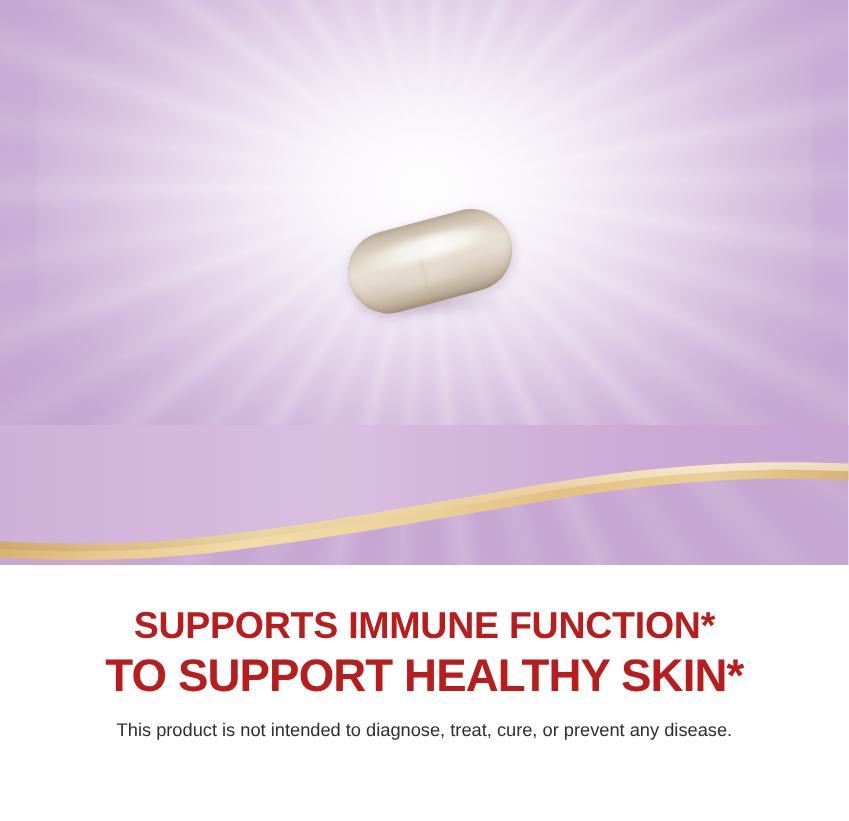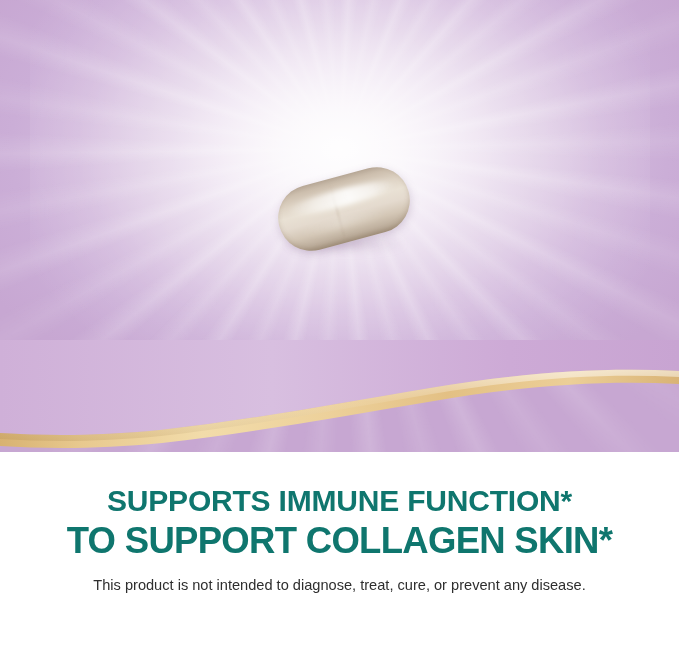--- a/index.html
+++ b/index.html
@@ -193,21 +193,21 @@
     position: absolute;
     left: 0;
     top: 452px;
     width: 679px;
     height: 205px;
     background: #ffffff;
     text-align: center;
   }
 
   .claim-line {
-    color: #0f766e;
+    color: #b91c1c;
     font-weight: bold;
     letter-spacing: -0.2px;
     white-space: nowrap;
     line-height: 1;
   }
   .claim-1 {
     font-size: 30px;
     margin-top: 34px;
   }
   .claim-2 {
@@ -284,20 +284,20 @@
              C101,109 48,109 0,106 Z"></path>
 
     <path fill="url(#goldShine)" d="M0,93 C48,96 100,96 160,90 C250,80 340,63 430,48
              C520,33 600,27 679,31 L679,37
              C600,33 521,39 432,54 C342,69 251,86 161,96
              C101,102 48,102 0,99 Z"></path>
   </svg>
 
   <div class="claims">
     <div class="claim-line claim-1">SUPPORTS IMMUNE FUNCTION*</div>
-    <div class="claim-line claim-3">TO SUPPORT COLLAGEN SKIN*</div>
+    <div class="claim-line claim-3">TO SUPPORT HEALTHY SKIN*</div>
 
     <div class="disclaimer">
       <div class="disclaimer-line">This product is not intended to diagnose, treat, cure, or prevent any disease.</div>
     </div>
   </div>
 
 </div>
 
 </body></html>

